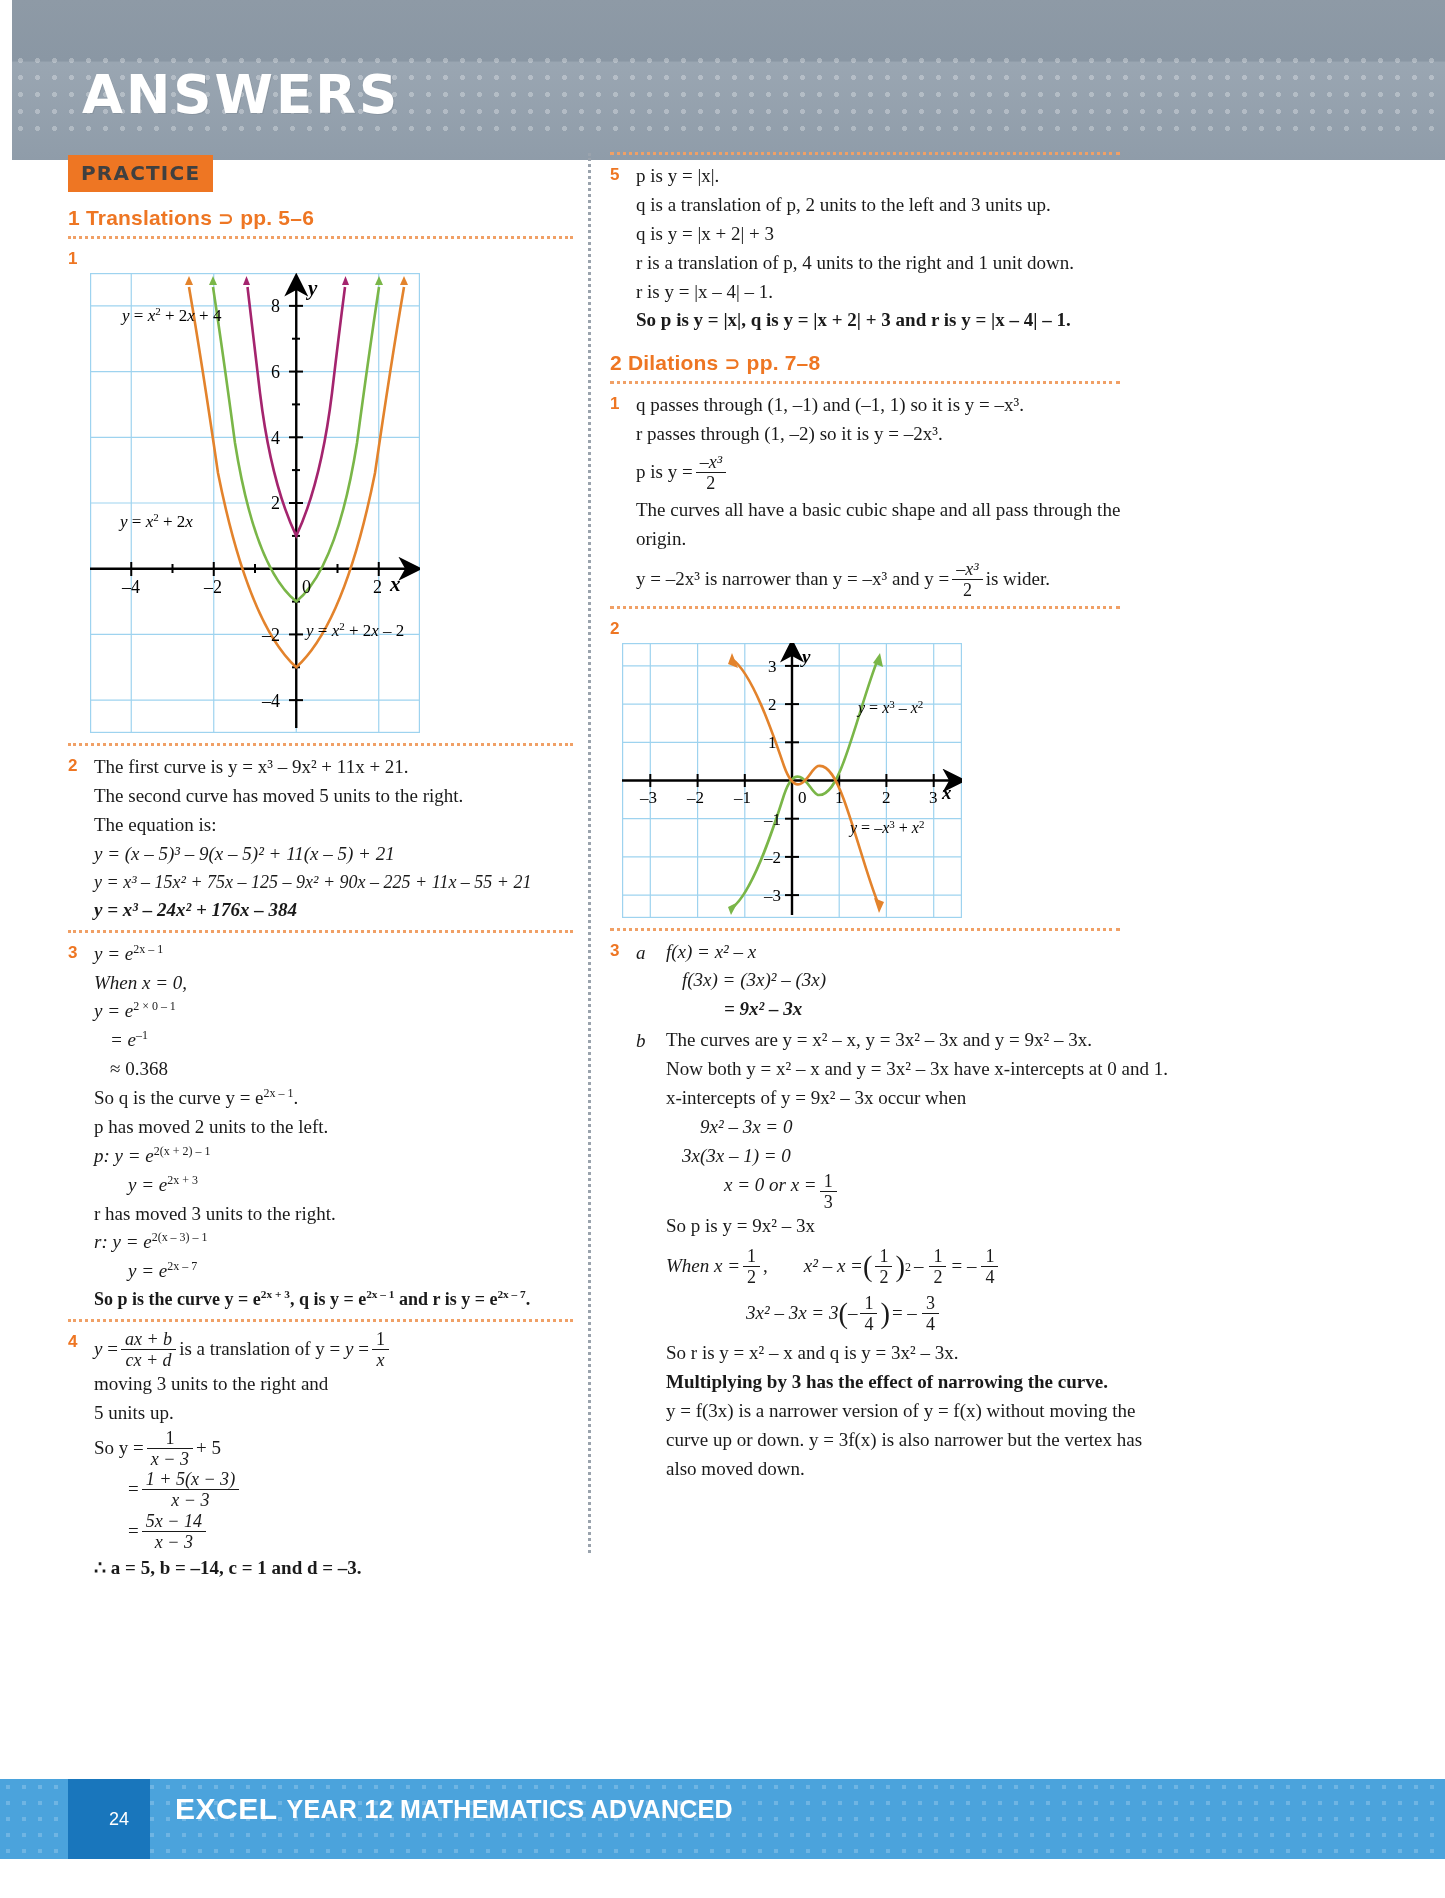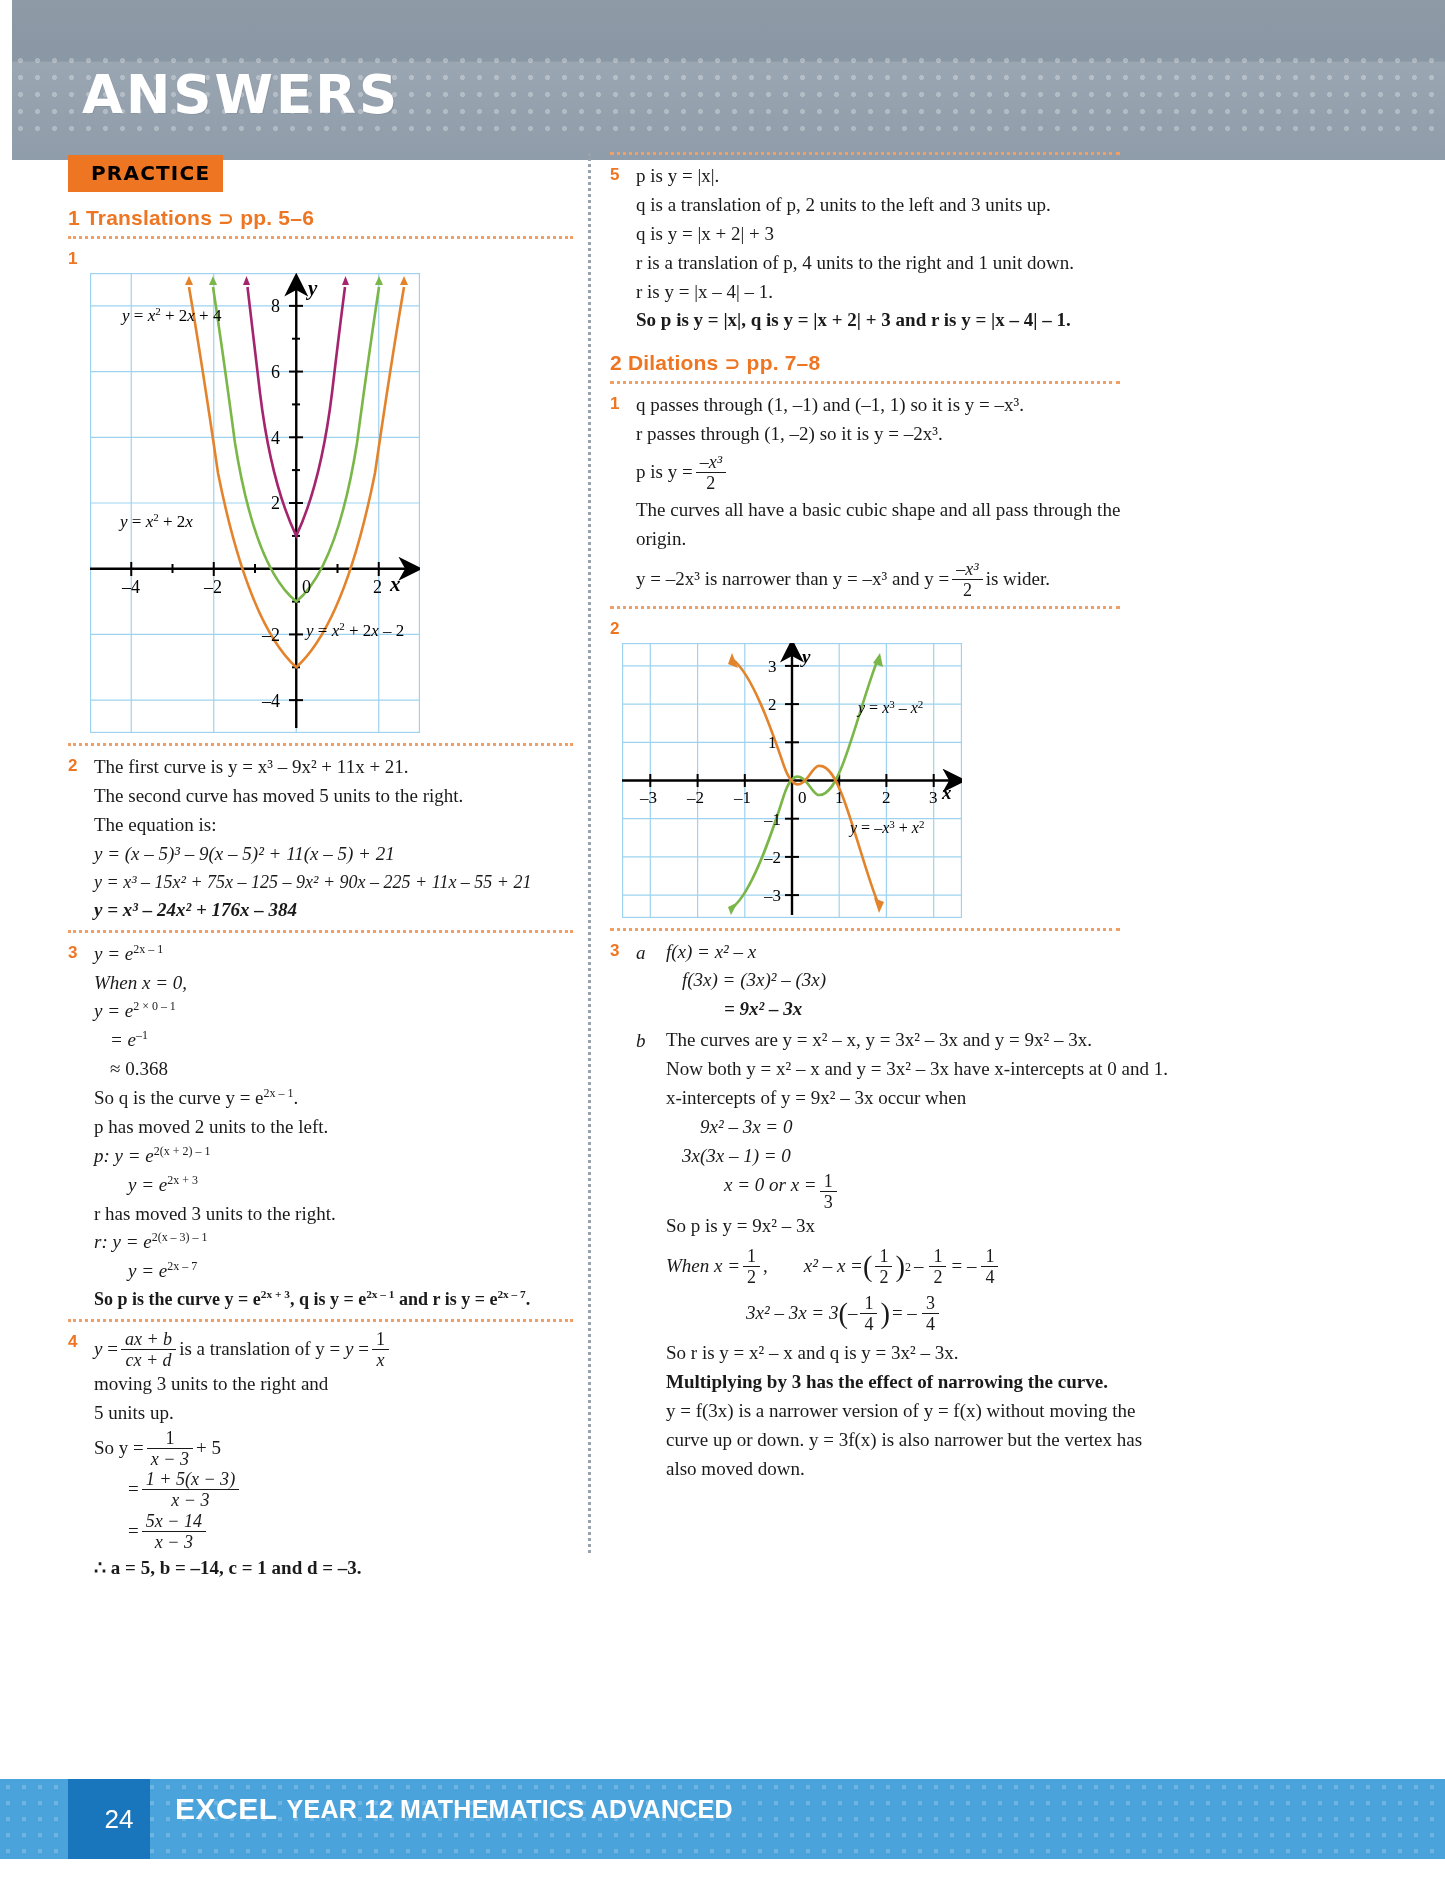--- a/index.html
+++ b/index.html
@@ -42,26 +42,26 @@
 
   .vdivider {
     position:absolute; left:588px; top:18px; width:0; height:1400px;
     border-left:3px dotted #9aa3ad;
   }
 
   
   .practice-badge {
     display:inline-block;
     background:#ee7623;
-    color:#000000;
+    color:#404040;
     font-family:"DejaVu Sans", sans-serif;
     font-weight:bold;
     font-size:20px;
     letter-spacing:1.2px;
-    padding:6px 13px 7px 23px;
+    padding:6px 13px 7px 13px;
     margin-bottom:8px;
   }
 
   .section-head {
     color:#ee7623;
     font-family:"Liberation Sans", sans-serif;
     font-weight:bold;
     font-size:21px;
     margin:6px 0 6px 0;
     letter-spacing:.2px;
@@ -116,21 +116,21 @@
   .footer-bar {
     position:absolute; left:0; top:24px; width:1445px; height:80px;
     background:#4ba3dc;
     background-image: radial-gradient(circle, rgba(255,255,255,0.20) 2.3px, transparent 2.5px);
     background-size:16px 16px;
   }
   .footer-num {
     position:absolute; left:68px; top:24px; width:82px; height:80px;
     background:#1976bc; color:#fff;
     font-family:"Liberation Sans", sans-serif;
-    font-size:26px; font-weight:normal;
+    font-size:18px; font-weight:normal;
     display:flex; align-items:center; justify-content:center;padding-left:20px;
   }
   .footer-text {
     position:absolute; left:175px; top:24px; height:60px;
     display:flex; align-items:center;
     color:#ffffff;
     font-family:"Liberation Sans", sans-serif;
     font-size:25px; font-weight:bold; letter-spacing:.3px;
   }
   .footer-text .excel { font-size:30px; font-weight:bold; letter-spacing:.5px; margin-right:9px;}

